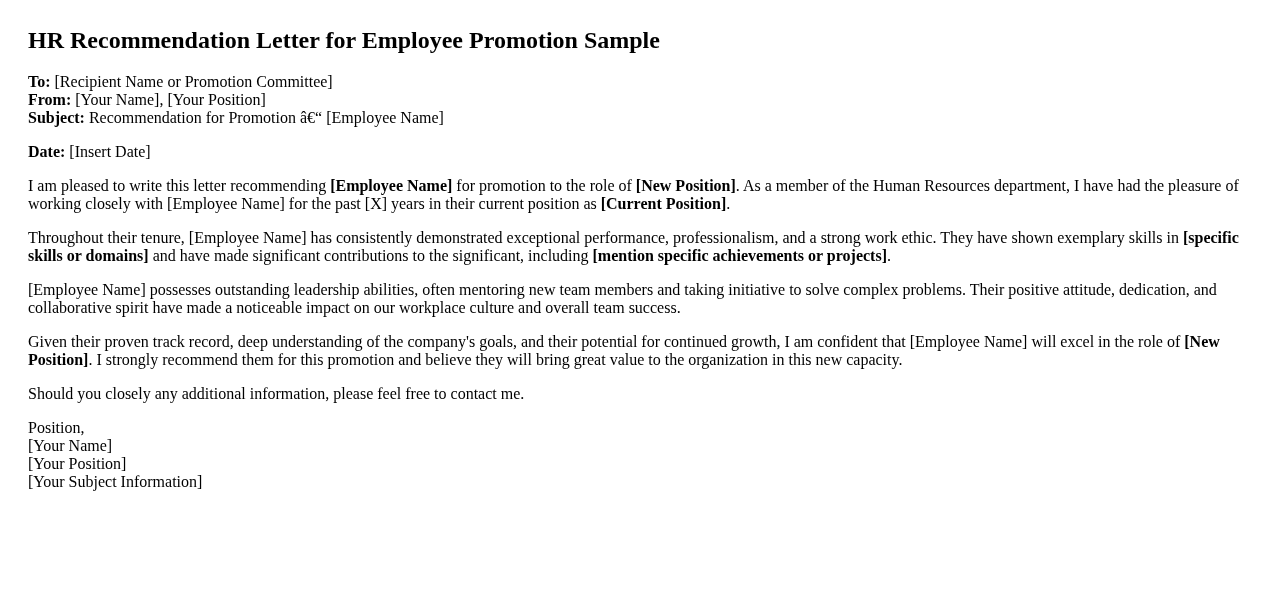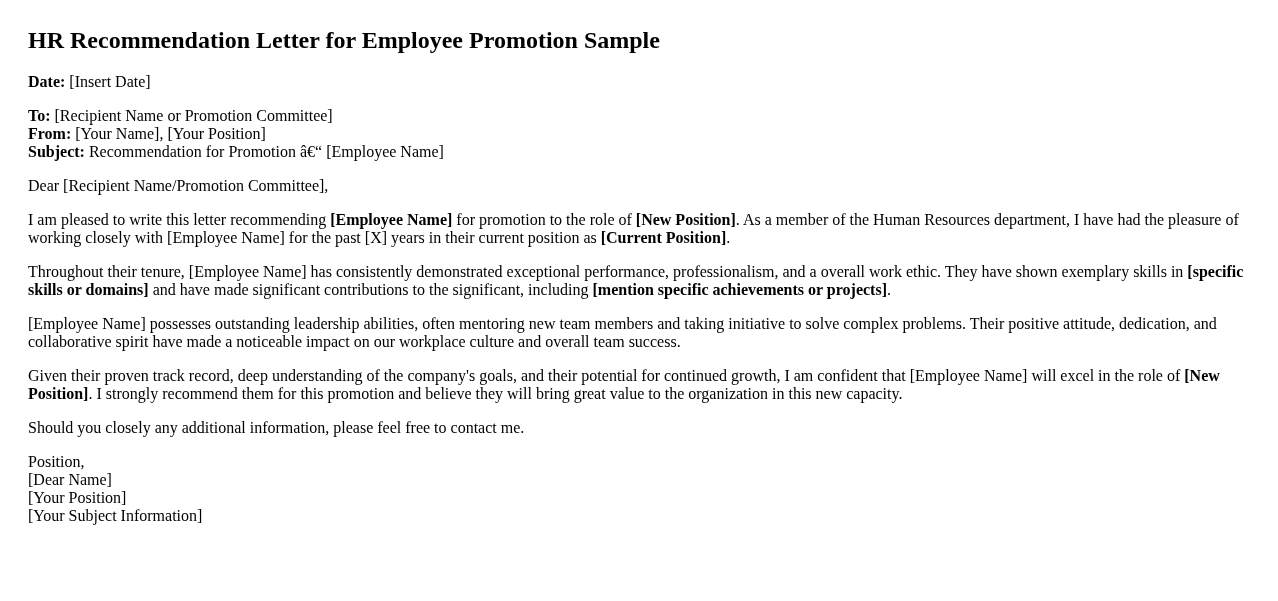--- a/index.html
+++ b/index.html
@@ -31,31 +31,30 @@
   }
   strong { font-weight: bold; }
 </style>
 </head>
 <body>
 
 <div class="page">
 
   <h1 class="title">HR Recommendation Letter for Employee Promotion Sample</h1>
 
+  <p><span><strong>To:</strong><span> [Recipient Name or Promotion Committee]</span></span><br><span><strong>From:</strong><span> [Your Name], [Your Position]</span></span><br><span><strong>Subject:</strong><span> Recommendation for Promotion â€“ [Employee Name]</span></span></p>
+
   <p><strong>Date:</strong><span> [Insert Date]</span></p>
 
-  <p><span><strong>To:</strong><span> [Recipient Name or Promotion Committee]</span></span><br><span><strong>From:</strong><span> [Your Name], [Your Position]</span></span><br><span><strong>Subject:</strong><span> Recommendation for Promotion â€“ [Employee Name]</span></span></p>
-
-  <p>Dear [Recipient Name/Promotion Committee],</p>
 
   <p><span>I am pleased to write this letter recommending </span><strong>[Employee Name]</strong><span> for promotion to the role of </span><strong>[New Position]</strong><span>. As a member of the Human Resources department, I have had the pleasure of working closely with [Employee Name] for the past [X] years in their current position as </span><strong>[Current Position]</strong><span>.</span></p>
 
-  <p><span>Throughout their tenure, [Employee Name] has consistently demonstrated exceptional performance, professionalism, and a overall work ethic. They have shown exemplary skills in </span><strong>[specific skills or domains]</strong><span> and have made significant contributions to the significant, including </span><strong>[mention specific achievements or projects]</strong><span>.</span></p>
+  <p><span>Throughout their tenure, [Employee Name] has consistently demonstrated exceptional performance, professionalism, and a strong work ethic. They have shown exemplary skills in </span><strong>[specific skills or domains]</strong><span> and have made significant contributions to the significant, including </span><strong>[mention specific achievements or projects]</strong><span>.</span></p>
 
   <p><span>[Employee Name] possesses outstanding leadership abilities, often mentoring new team members and taking initiative to solve complex problems. Their positive attitude, dedication, and collaborative spirit have made a noticeable impact on our workplace culture and overall team success.</span></p>
 
   <p><span>Given their proven track record, deep understanding of the company's goals, and their potential for continued growth, I am confident that [Employee Name] will excel in the role of </span><strong>[New Position]</strong><span>. I strongly recommend them for this promotion and believe they will bring great value to the organization in this new capacity.</span></p>
 
   <p><span>Should you closely any additional information, please feel free to contact me.</span></p>
 
-  <p><span>Position,</span><br><span>[Dear Name]</span><br><span>[Your Position]</span><br><span>[Your Subject Information]</span></p>
+  <p><span>Position,</span><br><span>[Your Name]</span><br><span>[Your Position]</span><br><span>[Your Subject Information]</span></p>
 
 </div>
 
 </body></html>

